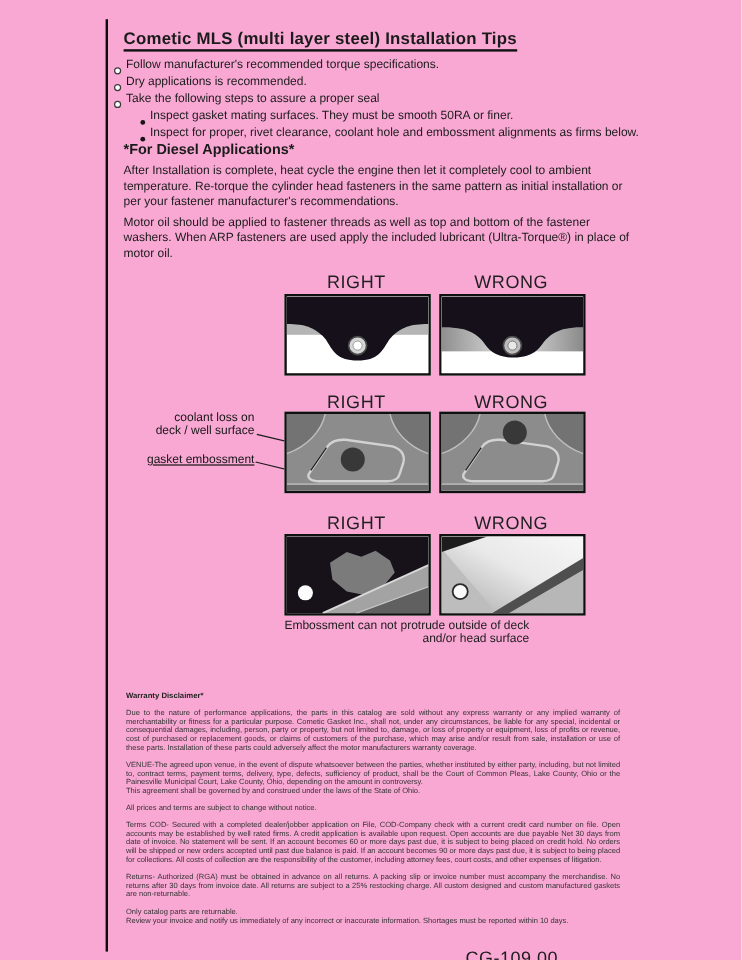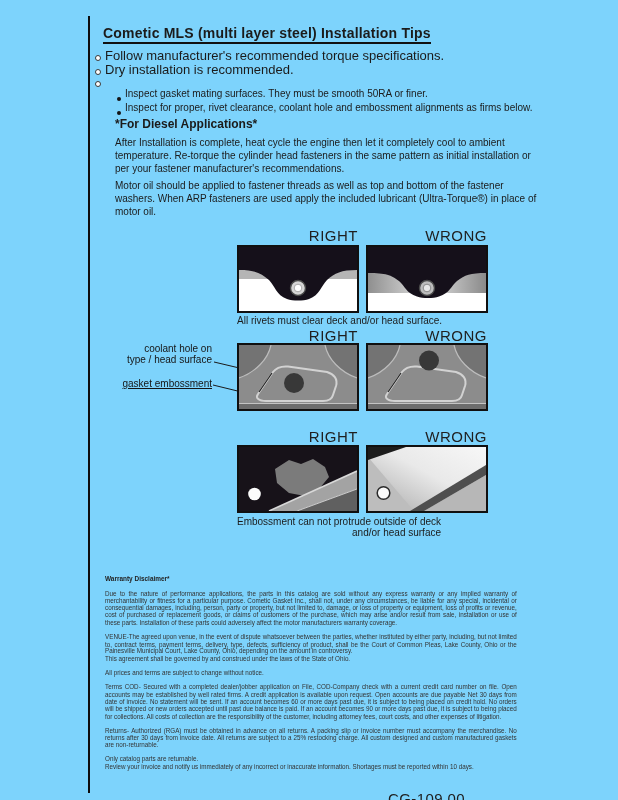--- a/index.html
+++ b/index.html
@@ -1,44 +1,44 @@
 <!DOCTYPE html>
 <html><head>
 <meta charset="utf-8">
 <style>
   html,body{margin:0;padding:0;background:#fff;}
   .page{
-    position:relative;width:618px;height:800px;background:#7dd3fc;overflow:hidden;
+    position:relative;width:618px;height:800px;background:#f9a8d4;overflow:hidden;
     font-family:"Liberation Sans","DejaVu Sans",sans-serif;color:#1b1b1b;
   }
   .left-rule{position:absolute;left:88px;top:16px;width:2px;height:777px;background:#0d0d0d;}
 
   
   .head{position:absolute;left:95px;top:24px;width:445px;}
   .page-title{
     display:inline-block;margin:0 0 5px 8px;font-size:14px;font-weight:bold;line-height:16px;
     border-bottom:2px solid #111;padding-bottom:1px;letter-spacing:.2px;
   }
-  .bullet-row{display:flex;align-items:center;line-height:14px;font-size:13px;}
+  .bullet-row{display:flex;align-items:flex-end;line-height:14px;font-size:10px;}
   .bullet-row .marker{
     flex:0 0 auto;width:4px;height:4px;border:1px solid #3a3a3a;border-radius:50%;
     margin:4px 4px 0 0;background:#fff;
   }
   .sub-bullet-row{display:flex;align-items:flex-end;line-height:14px;font-size:10px;margin-left:22px;}
   .sub-bullet-row .marker-filled{
     flex:0 0 auto;width:4px;height:4px;border-radius:50%;background:#141414;margin:4.5px 4px 0 0;
   }
 
   
-  .diesel{position:absolute;left:115px;top:117px;width:428px;}
+  .diesel{position:absolute;left:103px;top:117px;width:428px;}
   .diesel h2{margin:0 0 5px 0;font-size:12px;line-height:14px;font-weight:bold;}
   .diesel p{margin:0 0 4px 0;font-size:10px;line-height:13px;}
 
   
-  .rw-label{position:absolute;width:122px;text-align:right;font-size:15px;line-height:14px;color:#1f1f1f;letter-spacing:.5px;}
+  .rw-label{position:absolute;width:122px;text-align:center;font-size:15px;line-height:14px;color:#1f1f1f;letter-spacing:.5px;}
   .dbox{position:absolute;width:122px;height:68px;border:2px solid #101010;box-sizing:border-box;background:#fff;}
   .dbox svg{display:block;width:118px;height:64px;}
   .dcaption{position:absolute;font-size:10px;line-height:11px;color:#1b1b1b;}
   .callout{position:absolute;width:152px;text-align:right;font-size:10px;line-height:10.5px;color:#161616;}
   .leader{position:absolute;left:0;top:328px;width:618px;height:92px;pointer-events:none;}
 
   
   .disclaimer{position:absolute;left:105px;top:576px;width:412px;}
   .disclaimer-inner{
     width:549px;transform:scale(.75);transform-origin:0 0;
@@ -57,24 +57,25 @@
   <div class="left-rule"></div>
 
   <div class="head">
     <h1 class="page-title">Cometic MLS (multi layer steel) Installation Tips</h1>
     <div class="bullet-row">
       <span class="marker"></span>
       <span>Follow manufacturer's recommended torque specifications.</span>
     </div>
     <div class="bullet-row">
       <span class="marker"></span>
-      <span>Dry installation is recommended.</span>
+      <span>Dry applications is recommended.</span>
     </div>
     <div class="bullet-row">
       <span class="marker"></span>
+      <span>Take the following steps to assure a proper seal</span>
     </div>
     <div class="sub-bullet-row">
       <span class="marker-filled"></span>
       <span>Inspect gasket mating surfaces.  They must be smooth 50RA or finer.</span>
     </div>
     <div class="sub-bullet-row">
       <span class="marker-filled"></span>
       <span>Inspect for proper, rivet clearance, coolant hole and embossment alignments as firms below.</span>
     </div>
   </div>
@@ -107,28 +108,27 @@
         </linearGradient>
       </defs>
       <rect width="118" height="64" fill="#ffffff"></rect>
       <rect x="0" y="26" width="118" height="20" fill="url(#gw1)"></rect>
       <rect x="0" y="46" width="118" height="18" fill="#ffffff"></rect>
       <path d="M0,0 H118 V26 C102,26 97,28 89,34 C83,39 82,46 71,49.5 C65,51.5 55,51.5 49,49.5 C38,46 37,39 31,34 C23,28 18,26 0,26 Z" fill="#15101a"></path>
       <circle cx="59" cy="41" r="7.5" fill="#bdbdbd" stroke="#4a4a4a" stroke-width="1.4"></circle>
       <circle cx="59" cy="41" r="3.8" fill="#e8e8e8" stroke="#777777" stroke-width="0.8"></circle>
     </svg>
   </div>
-  <div class="dcaption" style="left:237px;top:315px;">All rivets must clear deck and/or head surface.</div>
 
   <div class="rw-label" style="left:236px;top:329px;">RIGHT</div>
   <div class="rw-label" style="left:365px;top:329px;">WRONG</div>
 
   <div class="callout" style="left:60px;top:344px;">
-    <div>coolant hole on</div>
-    <div>type / head surface</div>
+    <div>coolant loss on</div>
+    <div>deck / well surface</div>
   </div>
   <div class="callout" style="left:60px;top:379px;text-decoration:underline;">
     <div>gasket embossment</div>
   </div>
 
   <svg class="leader">
     <line x1="214" y1="34" x2="290" y2="52" stroke="#1a1a1a" stroke-width="1"></line>
     <line x1="213" y1="57" x2="258" y2="68" stroke="#1a1a1a" stroke-width="1"></line>
   </svg>
 

